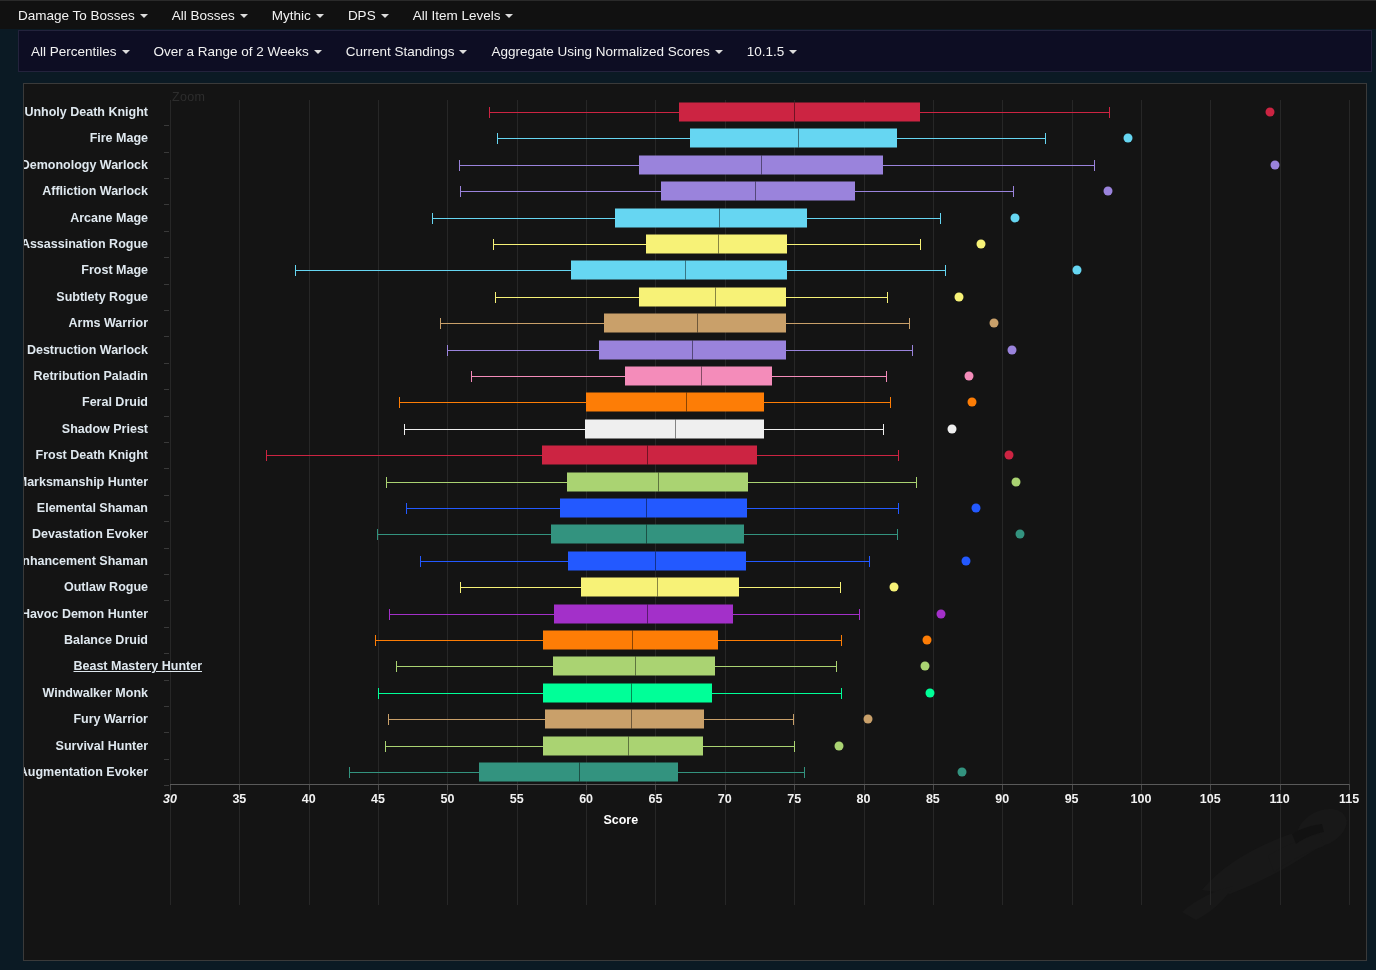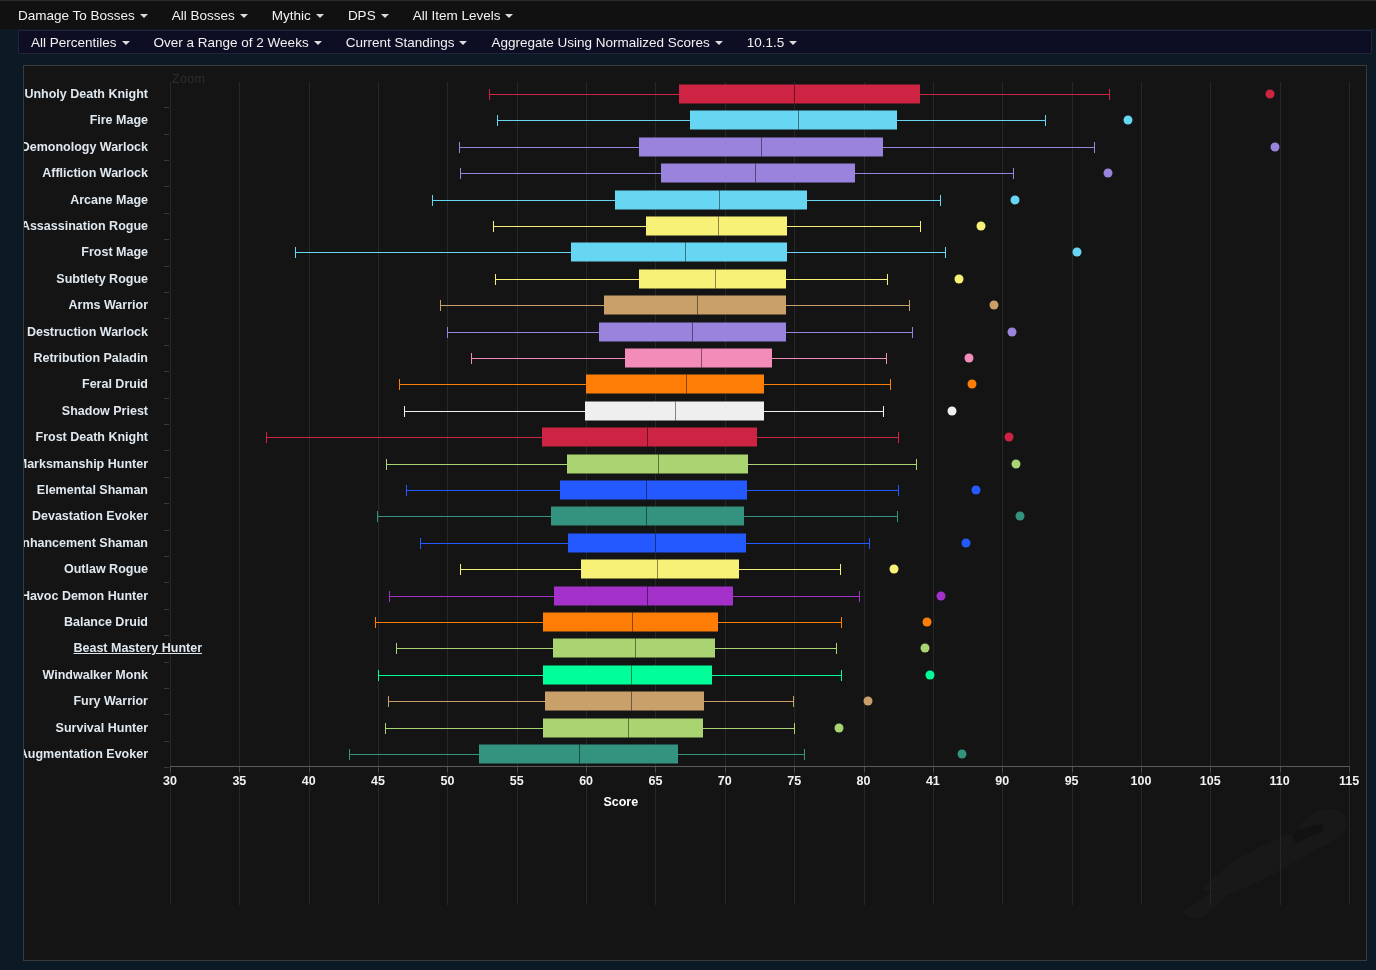--- a/index.html
+++ b/index.html
@@ -67,21 +67,21 @@
 
   
   .filterbar1 {
     height: 29px; background: #111111;
     border-top: 1px solid #2a2a2a;
     display: flex; align-items: center;
     padding-left: 18px; gap: 0;
     flex: 0 0 auto;
   }
   .filterbar2 {
-    height: 24px; background: #0d0d23;
+    height: 42px; background: #0d0d23;
     border: 1px solid #23233c;
     margin: 1px 4px 0 18px;
     display: flex; align-items: center;
     padding-left: 12px;
     flex: 0 0 auto;
   }
   .fitem {
     color: #f2f2f2; font-size: 13.5px;
     padding: 2px 12px 2px 0; margin-right: 12px;
     cursor: pointer; white-space: nowrap;
@@ -229,21 +229,21 @@
         <ellipse cx="150" cy="34" rx="26" ry="17" transform="rotate(-25 150 34)"></ellipse>
         <path d="M96 62 C112 52 130 44 148 40 L152 52 C134 58 116 68 102 78 Z"></path>
       </g>
       <g fill="#111111">
         <path d="M120 40 c10 -6 20 -9 30 -10 l2 8 c-10 2 -20 6 -28 12 z"></path>
       </g>
     </svg>
     <div class="plot" id="plot">
         <div class="gridline" style="left: 146px;"></div>
         <div class="xtick" style="left: 146px; top: 700px;"></div>
-        <div class="xlabel" style="left: 146px; top: 708px;">30</div>
+        <div class="xlabel" style="left: 146px; top: 708px; font-style: italic;">30</div>
         <div class="gridline" style="left: 215.353px;"></div>
         <div class="xtick" style="left: 215.353px; top: 700px;"></div>
         <div class="xlabel" style="left: 215.353px; top: 708px;">35</div>
         <div class="gridline" style="left: 284.706px;"></div>
         <div class="xtick" style="left: 284.706px; top: 700px;"></div>
         <div class="xlabel" style="left: 284.706px; top: 708px;">40</div>
         <div class="gridline" style="left: 354.059px;"></div>
         <div class="xtick" style="left: 354.059px; top: 700px;"></div>
         <div class="xlabel" style="left: 354.059px; top: 708px;">45</div>
         <div class="gridline" style="left: 423.412px;"></div>
@@ -262,21 +262,21 @@
         <div class="xtick" style="left: 700.824px; top: 700px;"></div>
         <div class="xlabel" style="left: 700.824px; top: 708px;">70</div>
         <div class="gridline" style="left: 770.176px;"></div>
         <div class="xtick" style="left: 770.176px; top: 700px;"></div>
         <div class="xlabel" style="left: 770.176px; top: 708px;">75</div>
         <div class="gridline" style="left: 839.529px;"></div>
         <div class="xtick" style="left: 839.529px; top: 700px;"></div>
         <div class="xlabel" style="left: 839.529px; top: 708px; text-align: right;">80</div>
         <div class="gridline" style="left: 908.882px;"></div>
         <div class="xtick" style="left: 908.882px; top: 700px;"></div>
-        <div class="xlabel" style="left: 908.882px; top: 708px;">41</div>
+        <div class="xlabel" style="left: 908.882px; top: 708px;">85</div>
         <div class="gridline" style="left: 978.235px;"></div>
         <div class="xtick" style="left: 978.235px; top: 700px;"></div>
         <div class="xlabel" style="left: 978.235px; top: 708px;">90</div>
         <div class="gridline" style="left: 1047.59px;"></div>
         <div class="xtick" style="left: 1047.59px; top: 700px;"></div>
         <div class="xlabel" style="left: 1047.59px; top: 708px;">95</div>
         <div class="gridline" style="left: 1116.94px;"></div>
         <div class="xtick" style="left: 1116.94px; top: 700px;"></div>
         <div class="xlabel" style="left: 1116.94px; top: 708px;">100</div>
         <div class="gridline" style="left: 1186.29px;"></div>

